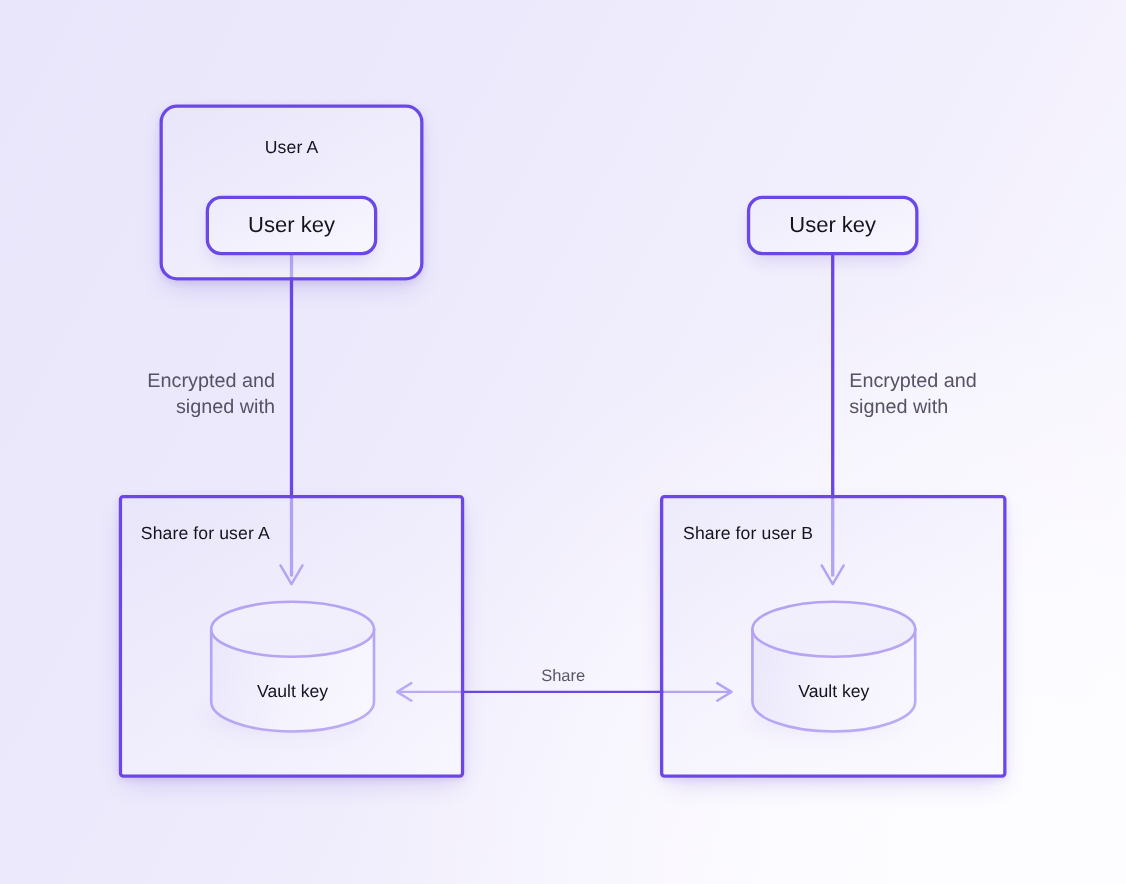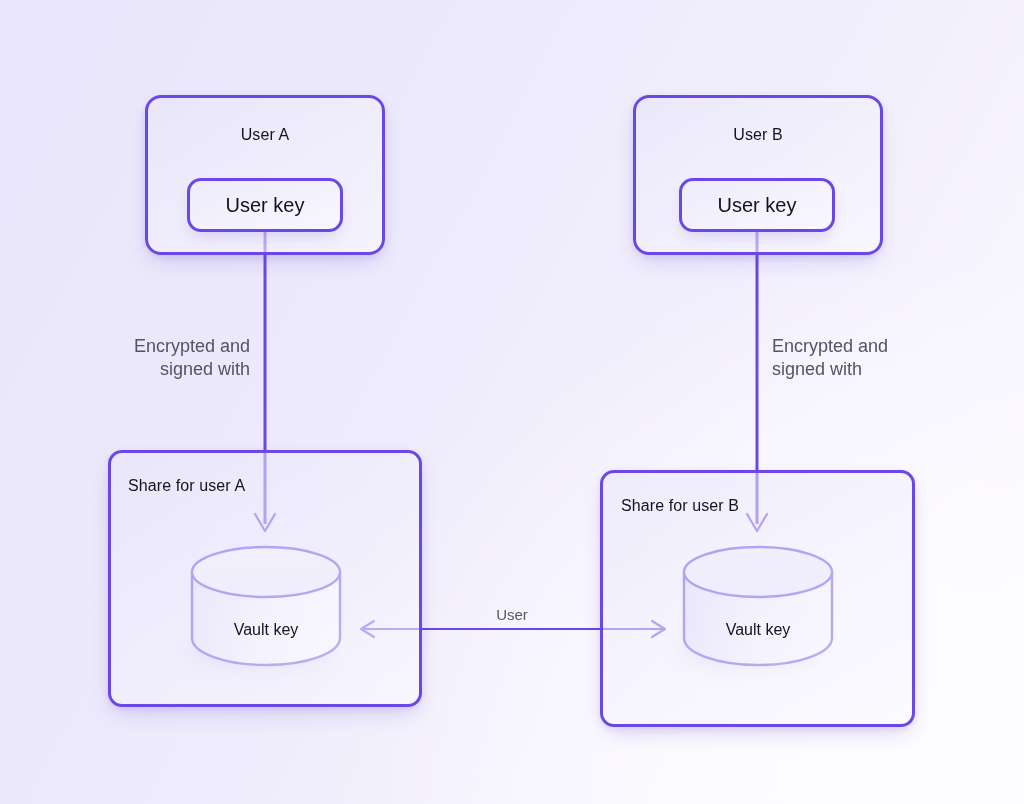--- a/index.html
+++ b/index.html
@@ -28,21 +28,21 @@
     position: absolute;
     box-sizing: border-box;
     border: 3px solid #6c47e8;
     background: linear-gradient(150deg, rgba(232,228,250,0.55) 0%, rgba(243,241,253,0.55) 55%, rgba(250,249,254,0.6) 100%);
     box-shadow: 0 10px 22px -6px rgba(92,60,190,0.22), 0 2px 6px rgba(92,60,190,0.10);
   }
   .node.user-box {
     border-radius: 16px;
   }
   .node.share-box {
-    border-radius: 14px;
+    border-radius: 4px;
   }
   .node.key-box {
     border-radius: 14px;
     background: linear-gradient(160deg, rgba(238,235,252,0.75) 0%, rgba(249,248,254,0.85) 100%);
     box-shadow: 0 8px 16px -5px rgba(92,60,190,0.20);
   }
 
   .node-title {
     position: absolute;
     left: 0;
@@ -199,33 +199,30 @@
   <div class="edge-label right-align" style="left:75px; top:335px; width:175px;">Encrypted and
 signed with</div>
 
   <div class="node share-box" style="left:108px; top:450px; width:314px; height:257px;">
     <div class="share-title" style="left:17px; top:23px;">Share for user A</div>
   </div>
 
   <div style="position:absolute; left:192px; top:620px; width:148px; text-align:center;
               color:#15131c; font-size:16px; line-height:20px;">Vault key</div>
 
-  <div class="edge-label mid" style="left:452px; top:603px; width:120px;">User</div>
-
-  <div class="node user-box" style="left:633px; top:95px; width:250px; height:160px;">
-    <div class="node-title" style="top:27px;">User B</div>
-  </div>
+  <div class="edge-label mid" style="left:452px; top:603px; width:120px;">Share</div>
+
 
   <div class="node key-box" style="left:679px; top:178px; width:156px; height:54px;">
     <div class="key-label">User key</div>
   </div>
 
   <div class="edge-label left-align" style="left:772px; top:335px; width:190px;">Encrypted and
 signed with</div>
 
-  <div class="node share-box" style="left:600px; top:450px; width:315px; height:257px;margin-top:20px;">
+  <div class="node share-box" style="left:600px; top:450px; width:315px; height:257px;">
     <div class="share-title" style="left:18px; top:23px;">Share for user B</div>
   </div>
 
   <div style="position:absolute; left:684px; top:620px; width:148px; text-align:center;
               color:#15131c; font-size:16px; line-height:20px;">Vault key</div>
 
 </div>
 
 </body></html>

